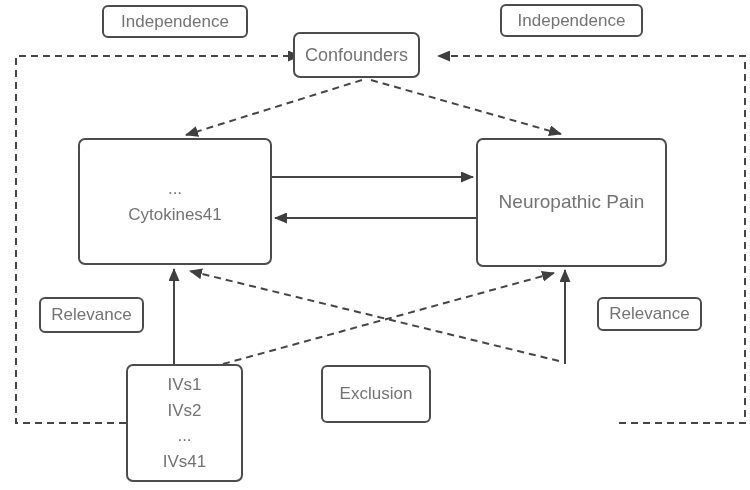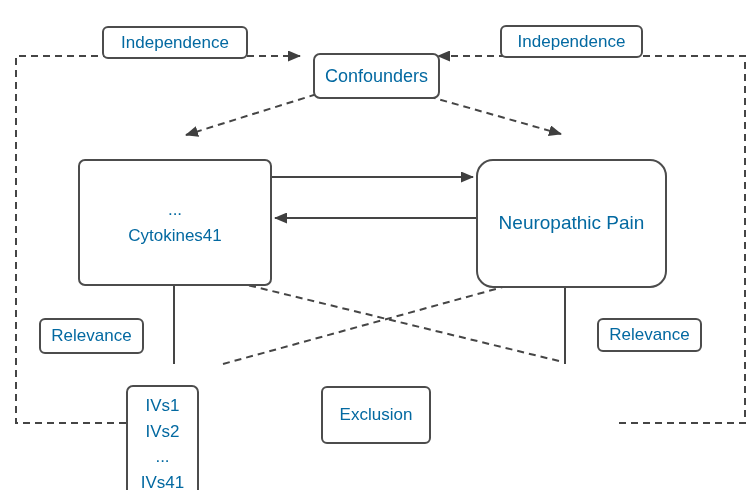--- a/index.html
+++ b/index.html
@@ -26,40 +26,39 @@
     z-index: 2;
     box-sizing: border-box;
     background: #ffffff;
     border: 2px solid #4c4c4c;
     border-radius: 7px;
     display: flex;
     flex-direction: column;
     align-items: center;
     justify-content: center;
     text-align: center;
-    color: #0369a1;
+    color: #737373;
     line-height: 1.5;
-    margin-top: 21px;
   }
   .label-node {
     border-radius: 6px;
     font-size: 17px;
   }
   
   .n-independence-left  { left: 102px; top: 5px;  width: 146px; height: 33px; }
   .n-independence-right { left: 500px; top: 4px;  width: 143px; height: 33px; }
-  .n-confounders       { left: 313px; top: 32px; width: 127px; height: 46px; font-size: 18px; }
+  .n-confounders       { left: 293px; top: 32px; width: 127px; height: 46px; font-size: 18px; }
   
   .n-cytokines   { left: 78px;  top: 138px; width: 194px; height: 127px; font-size: 17px; }
-  .n-neuropathic { left: 476px; top: 138px; width: 191px; height: 129px; font-size: 19px; border-radius: 17px; }
+  .n-neuropathic { left: 476px; top: 138px; width: 191px; height: 129px; font-size: 19px; }
   
   .n-relevance-left  { left: 39px;  top: 297px; width: 105px; height: 36px; }
   .n-relevance-right { left: 597px; top: 297px; width: 105px; height: 34px; }
   
-  .n-ivs1      { left: 126px; top: 364px; width: 73px;  height: 118px; font-size: 17px; }
+  .n-ivs1      { left: 126px; top: 364px; width: 117px;  height: 118px; font-size: 17px; }
   .n-exclusion { left: 321px; top: 365px; width: 110px; height: 58px;  font-size: 17px; line-height: 1.4; }
   .n-ivs       { left: 511px; top: 364px; width: 108px; height: 119px; font-size: 18px; }
   .node span { display: block; }
 </style>
 </head>
 <body>
 
 <div class="stage">
 
   <svg class="edges" width="750" height="490" viewBox="0 0 750 490" xmlns="http://www.w3.org/2000/svg">

